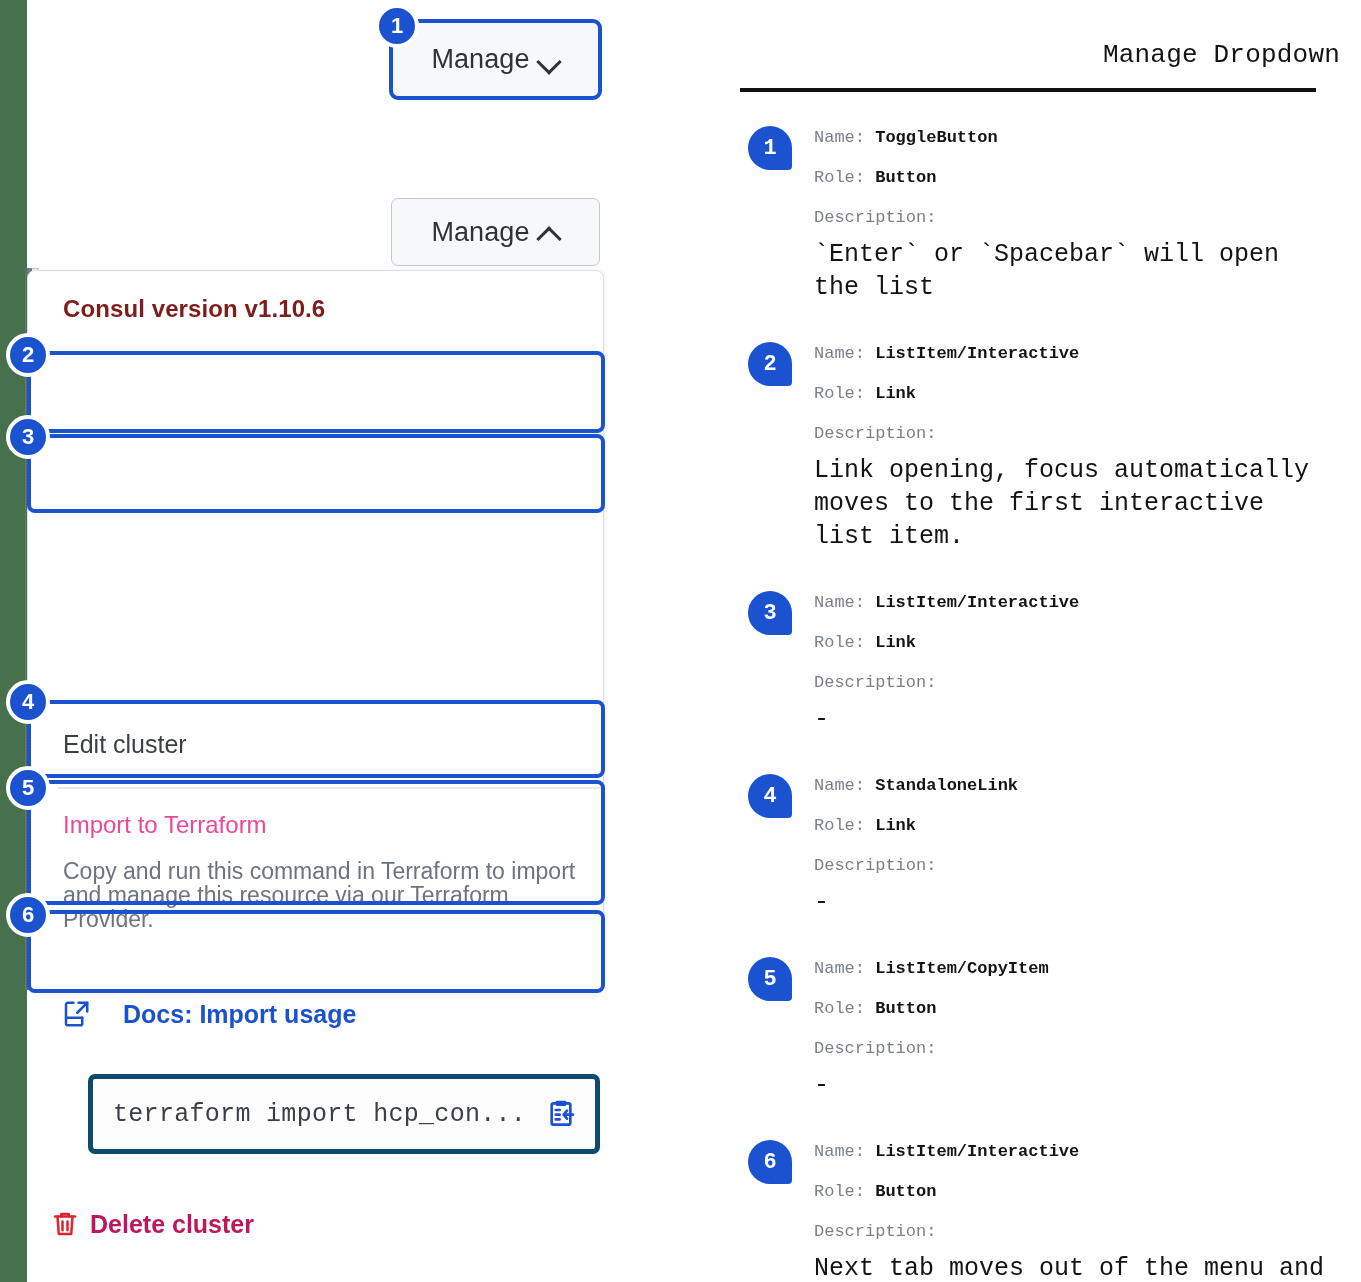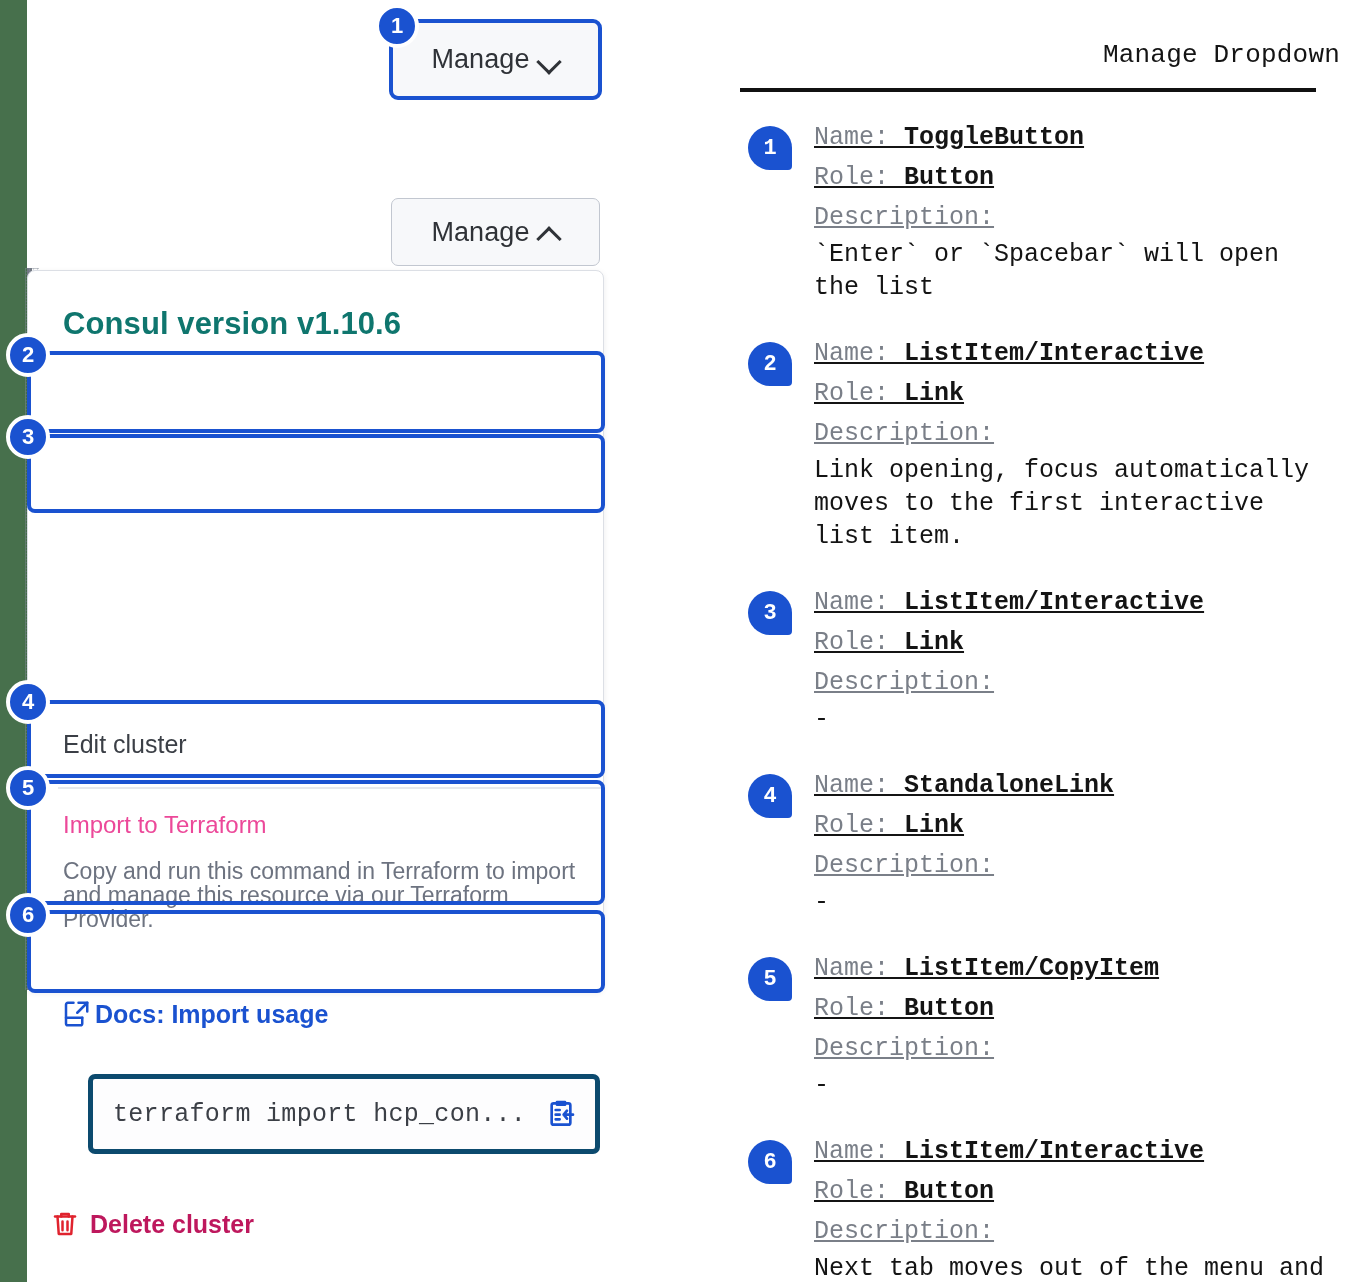--- a/index.html
+++ b/index.html
@@ -58,22 +58,22 @@
 
   
   .dropdown {
     position: absolute; left: 27px; top: 270px; width: 577px; height: 721px;
     background: #ffffff;
     border: 1px solid #dcdfe5;
     border-radius: 8px;
     box-shadow: 0 2px 6px rgba(16,22,36,.08);
   }
   .dd-title {
-    position:absolute; left: 35px; top: 35px;
-    font-size: 31px; font-weight: 700; color: #0f766e; letter-spacing:.1px;
+    position:absolute; left: 35px; top: 24px;
+    font-size: 24px; font-weight: 700; color: #7f1d1d; letter-spacing:.1px;
   }
   .dd-row {
     position: absolute; left: 0; width: 577px;
     display: flex; align-items: center;
     font-size: 25px; color: #3b3f46; padding-left: 35px;
   }
   .focus-ring {
     position: absolute;
     border: 4px solid #1a52d0;
     border-radius: 8px;
@@ -93,21 +93,21 @@
 
   .dd-sub-title {
     position:absolute; left: 35px; top: 540px;
     font-size: 24px; font-weight: 400; color:#ec4899;
   }
   .dd-desc {
     position:absolute; left: 35px; top: 588px; width: 520px;
     font-size: 23px; line-height: 24px; color: #6d7380;
   }
 
-  #row-docs { top: 715px; height: 56px; padding-left: 33px; gap: 4px; }
+  #row-docs { top: 715px; height: 56px; padding-left: 33px; gap: 32px; }
   #ring-docs { left: 27px; top: 700px; width: 578px; height: 78px; }
   .docs-link { color: #1a52d0; font-size: 25px; font-weight: 700; }
 
   #ring-copy { left: 27px; top: 780px; width: 578px; height: 125px; }
   .copy-field {
     position:absolute; left: 60px; top: 803px; width: 512px; height: 80px;
     background: #fdfdfe; border: 5px solid #0c4a6e; border-radius: 7px;
     display:flex; align-items:center; justify-content: space-between;
     padding: 0 18px 0 20px;
   }
@@ -150,23 +150,22 @@
     position:absolute; left: 8px; top: 8px;
     width: 44px; height: 44px;
     background:#1a52d0; color:#fff;
     border-radius: 22px 22px 4px 22px;
     display:flex; align-items:center; justify-content:center;
     font-family:"Liberation Mono", monospace;
     font-size: 22px; font-weight: 700;
   }
   .doc-line {
     font-family:"Liberation Mono", monospace;
-    font-size: 25px; line-height: 40px; color:#141414;
+    font-size: 17px; line-height: 40px; color:#141414;
     white-space: pre-wrap;
-    text-decoration: underline;
   }
   .doc-key { color: #7a7f88; }
   .doc-val { color: #141414; font-weight: 700; }
   .doc-body { font-family:"Liberation Mono", monospace; font-size: 25px;
               line-height: 33px; color:#141414; white-space: pre-wrap; }
 </style>
 </head>
 <body>
 
 <div class="page">

